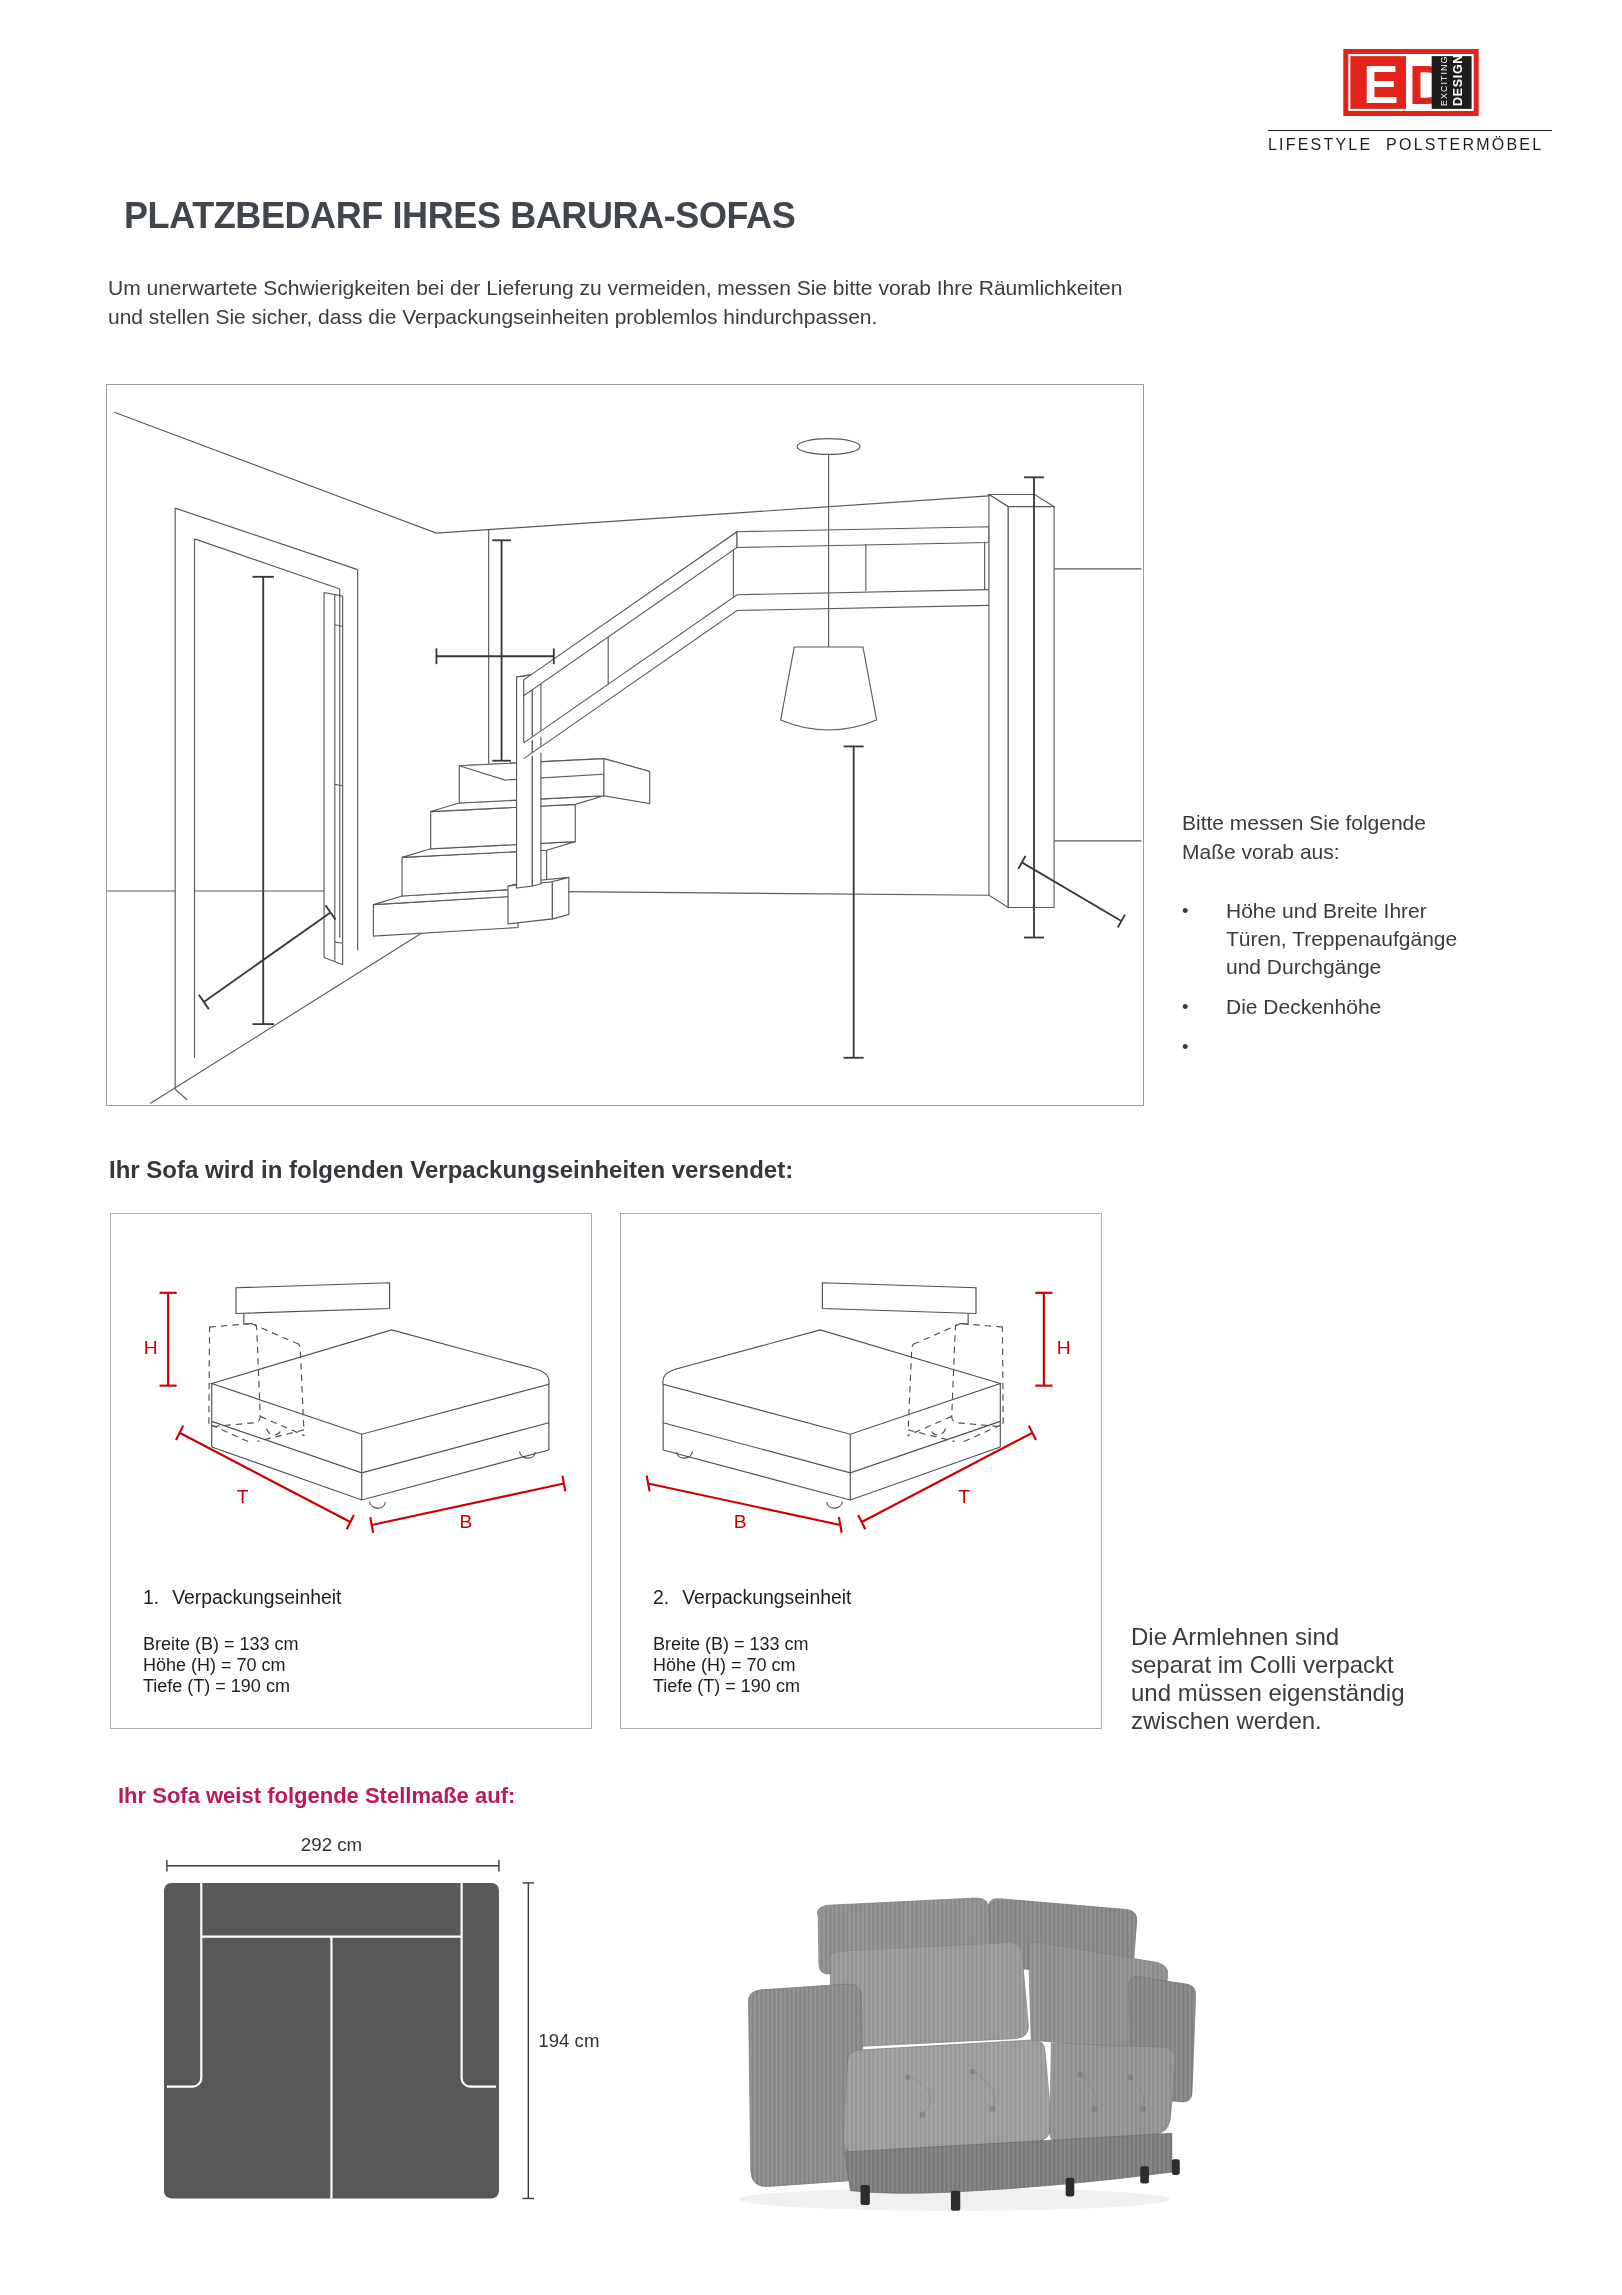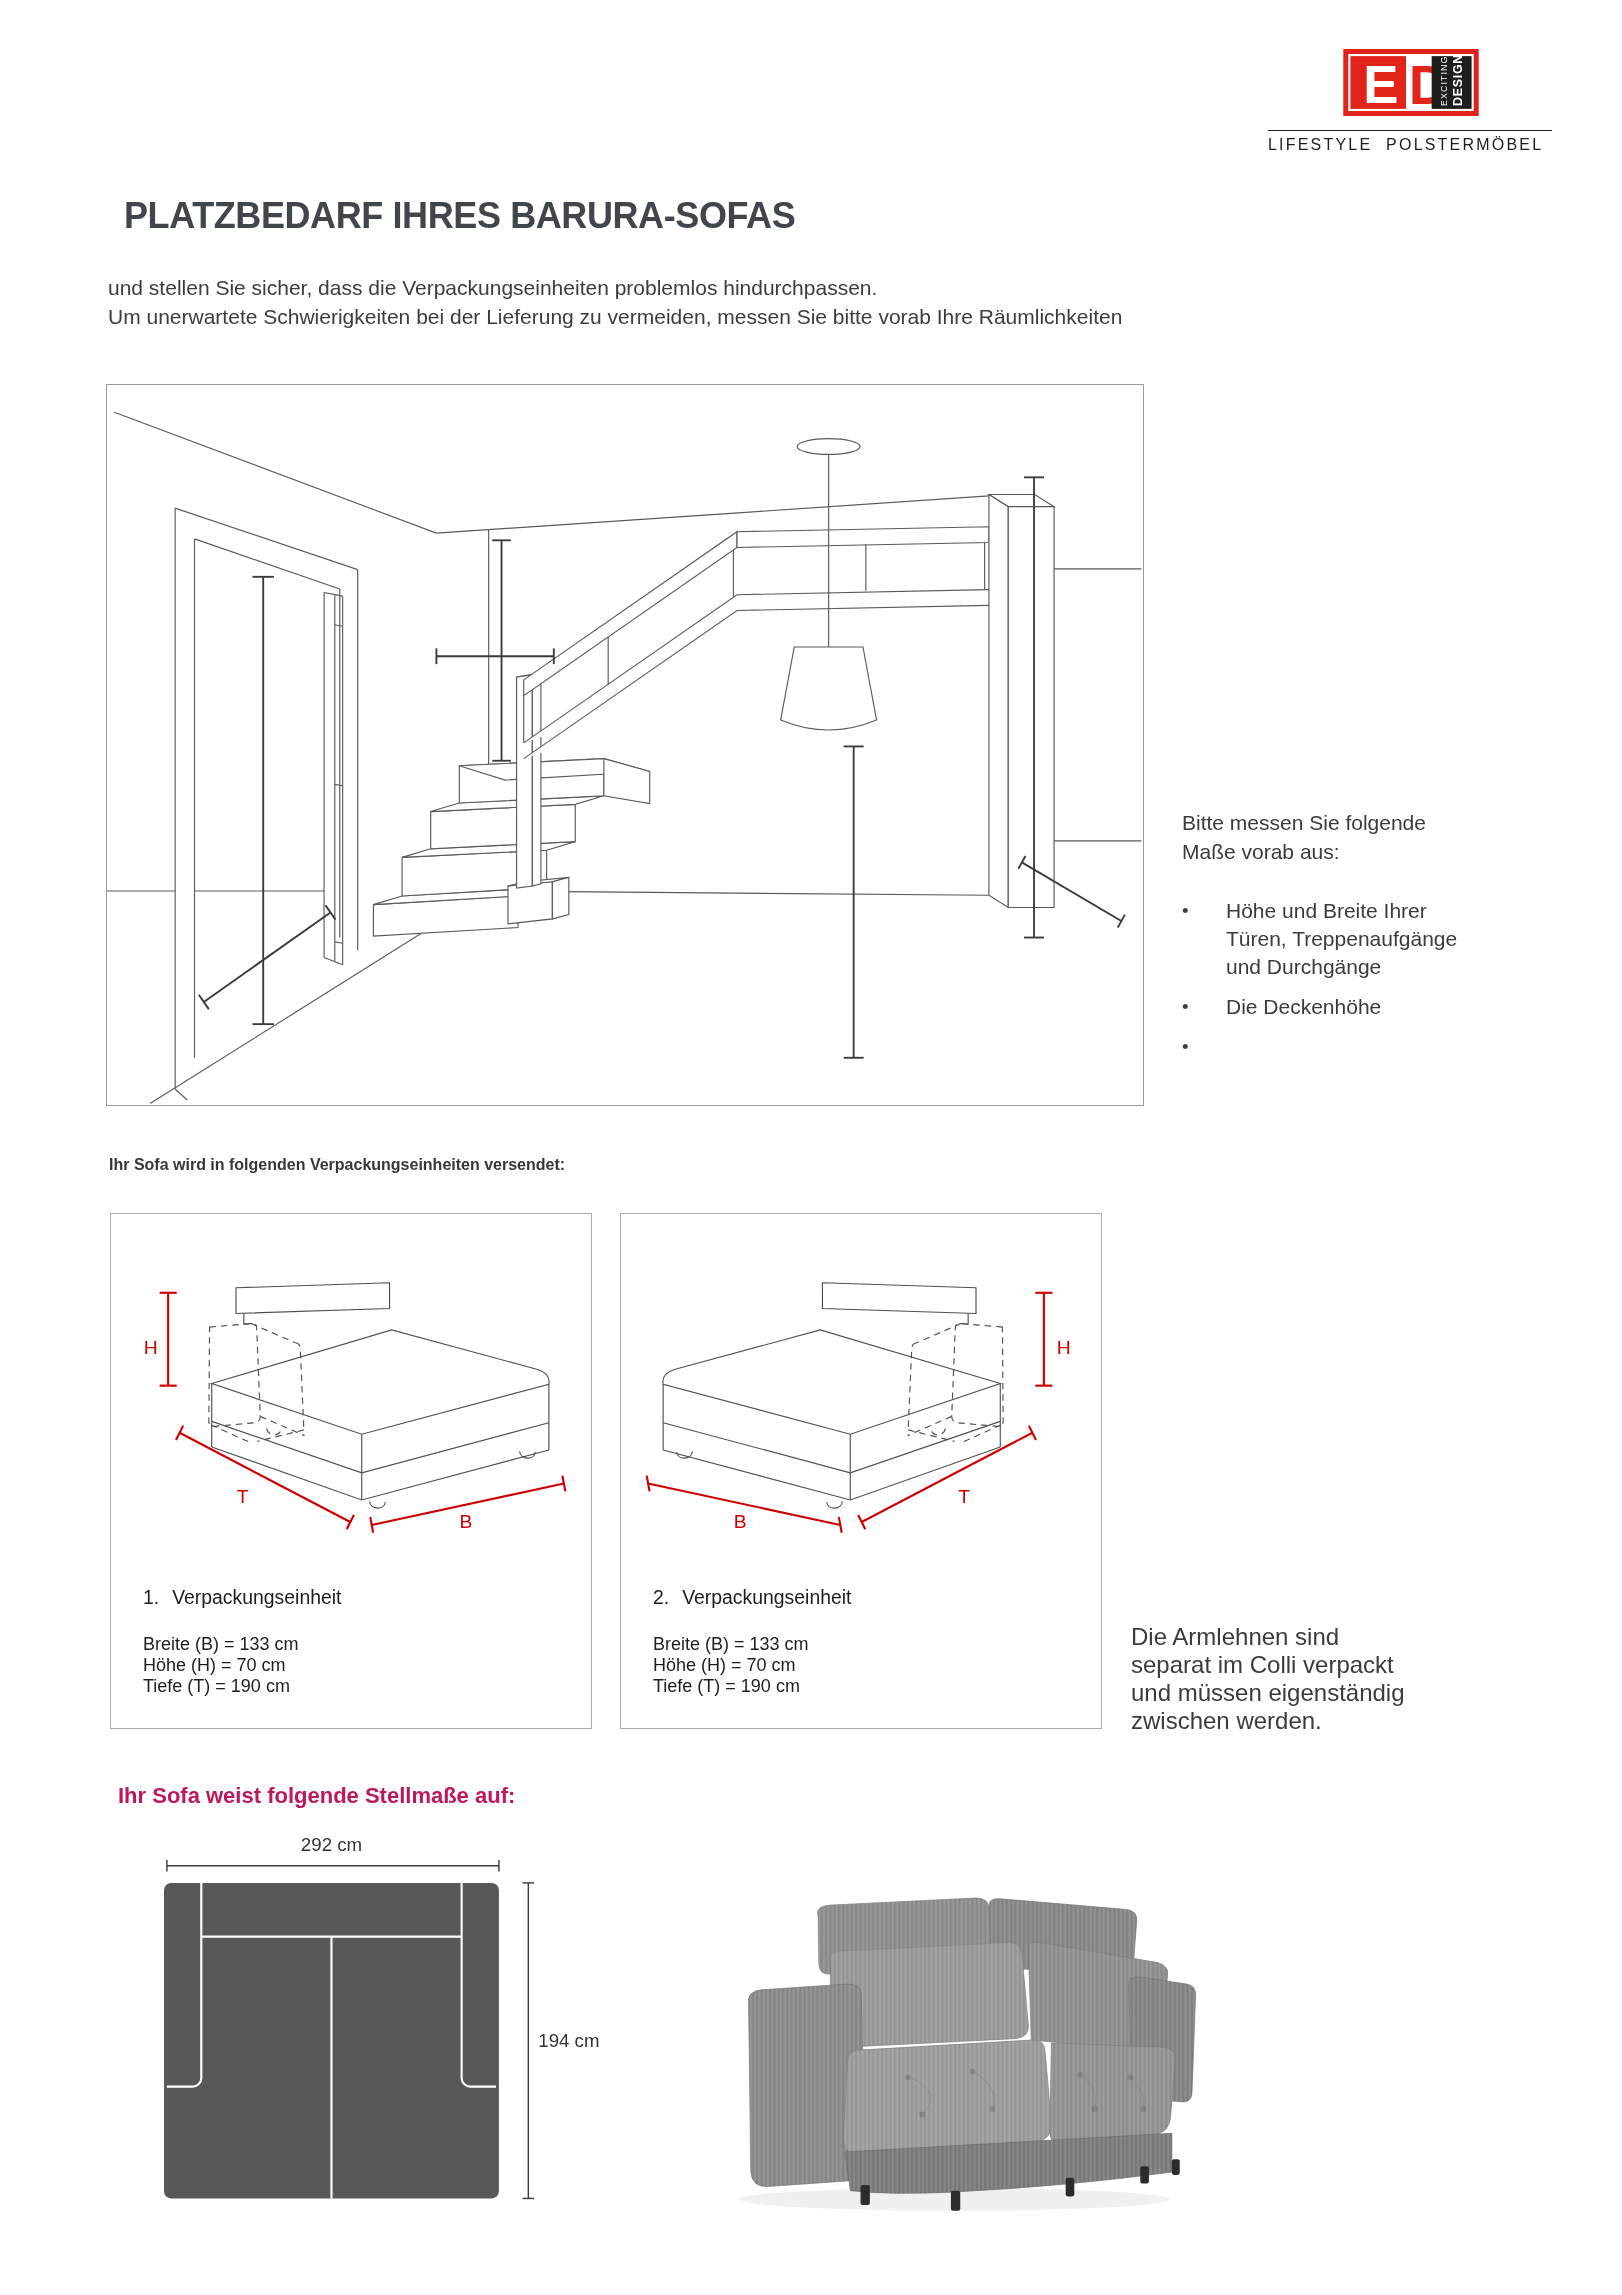--- a/index.html
+++ b/index.html
@@ -19,21 +19,21 @@
   
   .room-fig{left:106px;top:384px;width:1038px;height:722px;border:1.4px solid #9b9b9b;box-sizing:border-box;background:#fff;}
   .room-fig svg{display:block;width:100%;height:100%;}
   
   .measure-note{left:1182px;top:808px;width:265px;font-size:21px;line-height:29px;color:#3b3b3b;}
   .bullets{left:1182px;top:897px;width:287px;list-style:none;margin:0;padding:0;}
   .bullets li{display:grid;grid-template-columns:44px 1fr;margin-bottom:12.2px;font-size:21px;line-height:28px;color:#3b3b3b;}
   .bullets .dot{font-size:18.7px;line-height:28px;color:#3b3b3b;}
   .bullets .btxt{width:237px;}
   
-  .pack-heading{left:109px;top:1156px;font-size:16px;font-weight:700;color:#34383c;}
+  .pack-heading{left:109px;top:1156px;font-size:24px;font-weight:700;color:#34383c;}
   .pack-box{top:1213px;width:482px;height:516px;border:1.4px solid #ababab;box-sizing:border-box;background:#fff;}
   .pack-box svg{position:absolute;left:0;top:0;width:100%;height:100%;}
   .box1{left:110px;} .box2{left:620px;}
   .unit-label{position:absolute;left:32px;top:372px;font-size:19.4px;color:#1d1d1d;display:flex;gap:13px;}
   .unit-dims{position:absolute;left:32px;top:420px;font-size:18px;line-height:21px;color:#1d1d1d;}
   .armrest-note{left:1131px;top:1623px;font-size:24px;line-height:28px;color:#3b3b3b;}
   
   .fp-heading{left:118px;top:1783px;font-size:22px;font-weight:700;color:#be185d;}
   .fp-width{left:164px;top:1834px;width:335px;text-align:center;font-size:18.7px;color:#333;}
   .plan-svg{left:164px;top:1859px;width:459px;height:349px;}
@@ -53,22 +53,22 @@
     <text x="92" y="77" font-size="78" font-weight="bold" fill="#e2231a">D</text>
     <rect x="124" y="10" width="56" height="74" fill="#1d1d1b"></rect>
     <text x="0" y="0" transform="translate(146,80) rotate(-90)" font-size="12.5" letter-spacing="1.5" fill="#ffffff">EXCITING</text>
     <text x="0" y="0" transform="translate(166,80) rotate(-90)" font-size="17.5" font-weight="bold" letter-spacing="1" fill="#ffffff">DESIGN</text>
   </svg>
   <div class="abs logo-rule"></div>
   <div class="abs logo-tagline">LIFESTYLE POLSTERMÖBEL</div>
 
   <h1 class="abs title" style="margin:16px">PLATZBEDARF IHRES BARURA-SOFAS</h1>
   <div class="abs intro">
+    <div>Um unerwartete Schwierigkeiten bei der Lieferung zu vermeiden, messen Sie bitte vorab Ihre Räumlichkeiten</div>
     <div>und stellen Sie sicher, dass die Verpackungseinheiten problemlos hindurchpassen.</div>
-    <div>Um unerwartete Schwierigkeiten bei der Lieferung zu vermeiden, messen Sie bitte vorab Ihre Räumlichkeiten</div>
   </div>
 
   <div class="abs room-fig">
     <svg viewBox="0 0 1447 1006">
       <g stroke="#5a5a5a" stroke-width="1.6" fill="none">
         <path d="M 10,38 L 460,207"></path>
         <path d="M 460,207 L 1232,155"></path>
         <path d="M 533,202 L 533,707"></path>
         <path d="M 60,1004 L 533,707"></path>
         <path d="M 0,707 L 95,707"></path>

